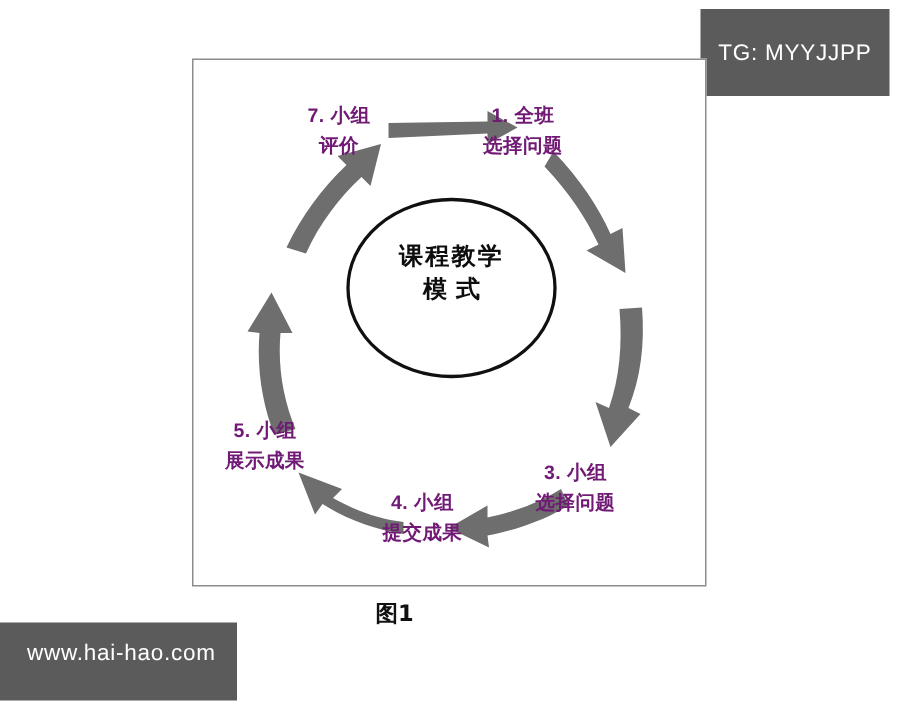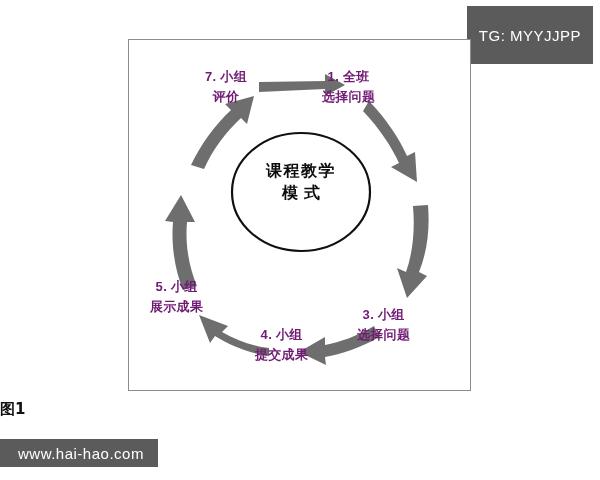--- a/index.html
+++ b/index.html
@@ -30,22 +30,22 @@
   #badge-top {
     top: 6px;
     right: 7px;
     height: 26px;
     padding: 16px 12px;
     font-size: 15px;
   }
   #badge-bottom {
     left: 0;
     bottom: 13px;
-    height: 28px;
-    padding: 0 14px 0 18px;
+    height: 40px;
+    padding: 0 14px 12px 18px;
     font-size: 15px;
   }
 
   
   #figure-frame {
     position: absolute;
     left: 128px;
     top: 39px;
     width: 343px;
     height: 352px;
@@ -105,21 +105,21 @@
     letter-spacing: 6px;
     padding-left: 6px;
   }
 
   
   #figure-caption {
     position: absolute;
     left: 0;
     top: 400px;
     width: 526px;
-    text-align: left;
+    text-align: center;
     font-family: "DejaVu Sans", "Liberation Sans", sans-serif;
     font-size: 15px;
     font-weight: bold;
     color: #111111;
   }
 </style>
 </head>
 <body>
 
 <div class="badge" id="badge-top">TG: MYYJJPP</div>

